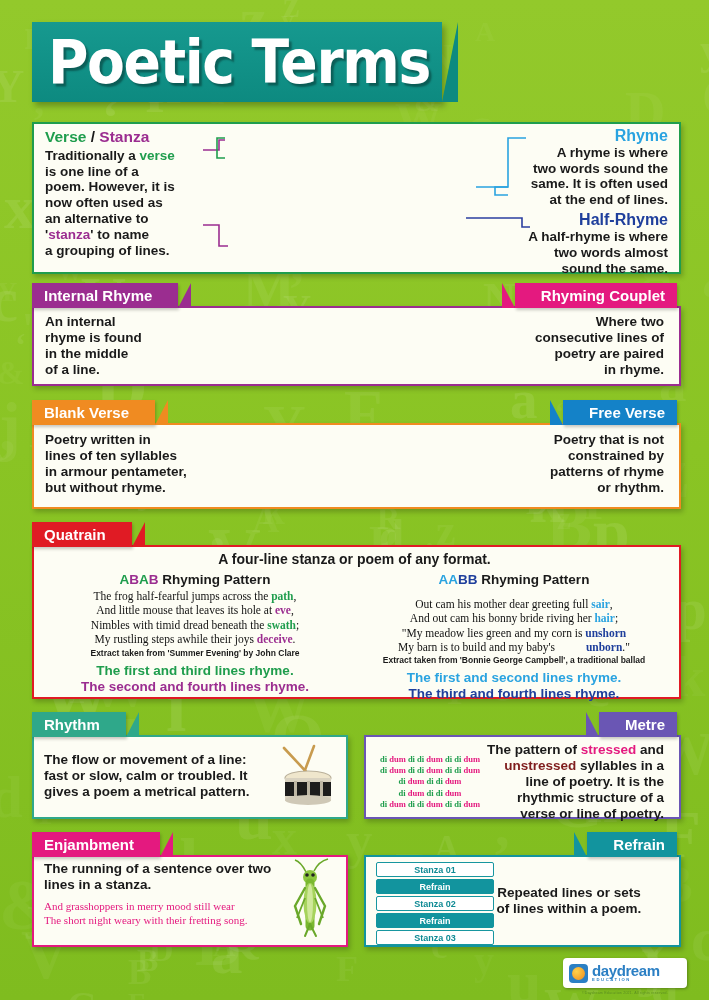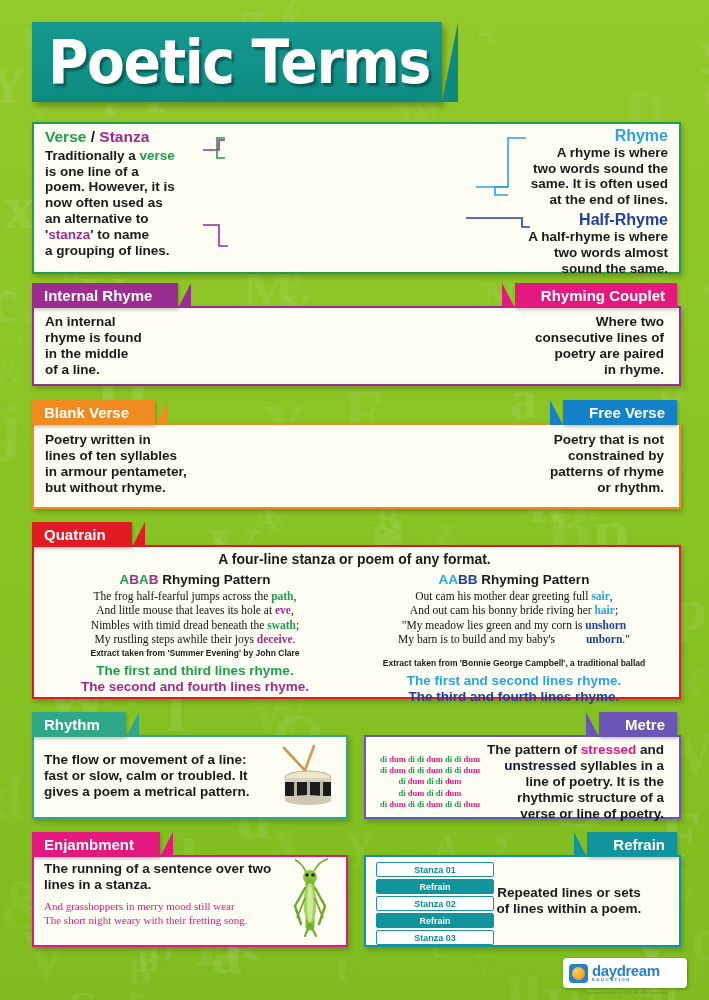--- a/index.html
+++ b/index.html
@@ -490,27 +490,27 @@
     <div style="margin-top:5px;font-size:13.5px;font-weight:bold;line-height:1.2;">
       <div style="color:#1f9d4d;">The first and third lines rhyme.</div>
       <div style="color:#9b2d90;">The second and fourth lines rhyme.</div>
     </div>
   </div>
 
   <div style="position:absolute;left:358px;top:572px;width:312px;text-align:center;z-index:5;">
     <div style="font-size:13.5px;font-weight:bold;color:#1a1a1a;">
       <span style="color:#2aa3e0;">A</span><span style="color:#2aa3e0;">A</span><span style="color:#1f3f9c;">B</span><span style="color:#1f3f9c;">B</span><span> Rhyming Pattern</span>
     </div>
-    <div class="serif" style="font-size:11.5px;line-height:1.24;margin-top:2px;">
+    <div class="serif" style="font-size:11.5px;line-height:1.24;margin-top:10px;">
       <div><span>Out cam his mother dear greeting full </span><b style="color:#2aa3e0;">sair</b><span>,</span></div>
       <div><span>And out cam his bonny bride riving her </span><b style="color:#2aa3e0;">hair</b><span>;</span></div>
       <div><span>"My meadow lies green and my corn is </span><b style="color:#1f3f9c;">unshorn</b><span></span></div>
       <div><span>My barn is to build and my baby's </span><b style="color:#1f3f9c;padding-left:28px;">unborn</b><span>."</span></div>
     </div>
-    <div class="attrib" style="margin-top:12px;">Extract taken from 'Bonnie George Campbell', a traditional ballad</div>
+    <div class="attrib" style="margin-top:1px;">Extract taken from 'Bonnie George Campbell', a traditional ballad</div>
     <div style="margin-top:5px;font-size:13.5px;font-weight:bold;line-height:1.2;">
       <div style="color:#2aa3e0;">The first and second lines rhyme.</div>
       <div style="color:#1f3f9c;">The third and fourth lines rhyme.</div>
     </div>
   </div>
 
   <div class="tab left" style="--c:#2fa88a;background:#2fa88a;left:32px;top:712px;">Rhythm</div>
   <div class="tab right" style="--c:#6a56b4;background:#6a56b4;right:32px;top:712px;">Metre</div>
 
   <div class="panel" style="left:32px;top:735px;width:312px;height:80px;border-color:#2fa88a;"></div>
@@ -539,21 +539,21 @@
       <div><span style="color: rgb(31, 157, 77);">di</span><span style="color: rgb(228, 25, 127);"> dum</span><span style="color: rgb(31, 157, 77);"> di</span><span style="color: rgb(31, 157, 77);"> di</span><span style="color: rgb(228, 25, 127);"> dum</span><span style="color: rgb(31, 157, 77);"> di</span><span style="color: rgb(31, 157, 77);"> di</span><span style="color: rgb(228, 25, 127);"> dum</span></div>
       <div><span style="color: rgb(31, 157, 77);">di</span><span style="color: rgb(228, 25, 127);"> dum</span><span style="color: rgb(31, 157, 77);"> di</span><span style="color: rgb(31, 157, 77);"> di</span><span style="color: rgb(228, 25, 127);"> dum</span><span style="color: rgb(31, 157, 77);"> di</span><span style="color: rgb(31, 157, 77);"> di</span><span style="color: rgb(228, 25, 127);"> dum</span></div>
       <div><span style="color: rgb(31, 157, 77);">di</span><span style="color: rgb(228, 25, 127);"> dum</span><span style="color: rgb(31, 157, 77);"> di</span><span style="color: rgb(31, 157, 77);"> di</span><span style="color: rgb(228, 25, 127);"> dum</span></div>
       <div><span style="color: rgb(31, 157, 77);">di</span><span style="color: rgb(228, 25, 127);"> dum</span><span style="color: rgb(31, 157, 77);"> di</span><span style="color: rgb(31, 157, 77);"> di</span><span style="color: rgb(228, 25, 127);"> dum</span></div>
       <div><span style="color: rgb(31, 157, 77);">di</span><span style="color: rgb(228, 25, 127);"> dum</span><span style="color: rgb(31, 157, 77);"> di</span><span style="color: rgb(31, 157, 77);"> di</span><span style="color: rgb(228, 25, 127);"> dum</span><span style="color: rgb(31, 157, 77);"> di</span><span style="color: rgb(31, 157, 77);"> di</span><span style="color: rgb(228, 25, 127);"> dum</span></div>
     </div>
 
   <div style="position:absolute;right:45px;top:742px;width:200px;text-align:right;z-index:5;">
     <div class="bodytext">
       <div><span>The pattern of </span><span style="color:#e4197f;">stressed</span><span> and</span></div>
-      <div><span style="color:#0f172a;">unstressed</span><span> syllables in a</span></div>
+      <div><span style="color:#7f1d1d;">unstressed</span><span> syllables in a</span></div>
       <div>line of poetry. It is the</div>
       <div>rhythmic structure of a</div>
       <div>verse or line of poetry.</div>
     </div>
   </div>
 
   <div class="tab left" style="--c:#e4197f;background:#e4197f;left:32px;top:832px;text-align:right;">Enjambment</div>
   <div class="tab right" style="--c:#12949e;background:#12949e;right:32px;top:832px;">Refrain</div>
 
   <div class="panel" style="left:32px;top:855px;width:312px;height:88px;border-color:#e4197f;"></div>

